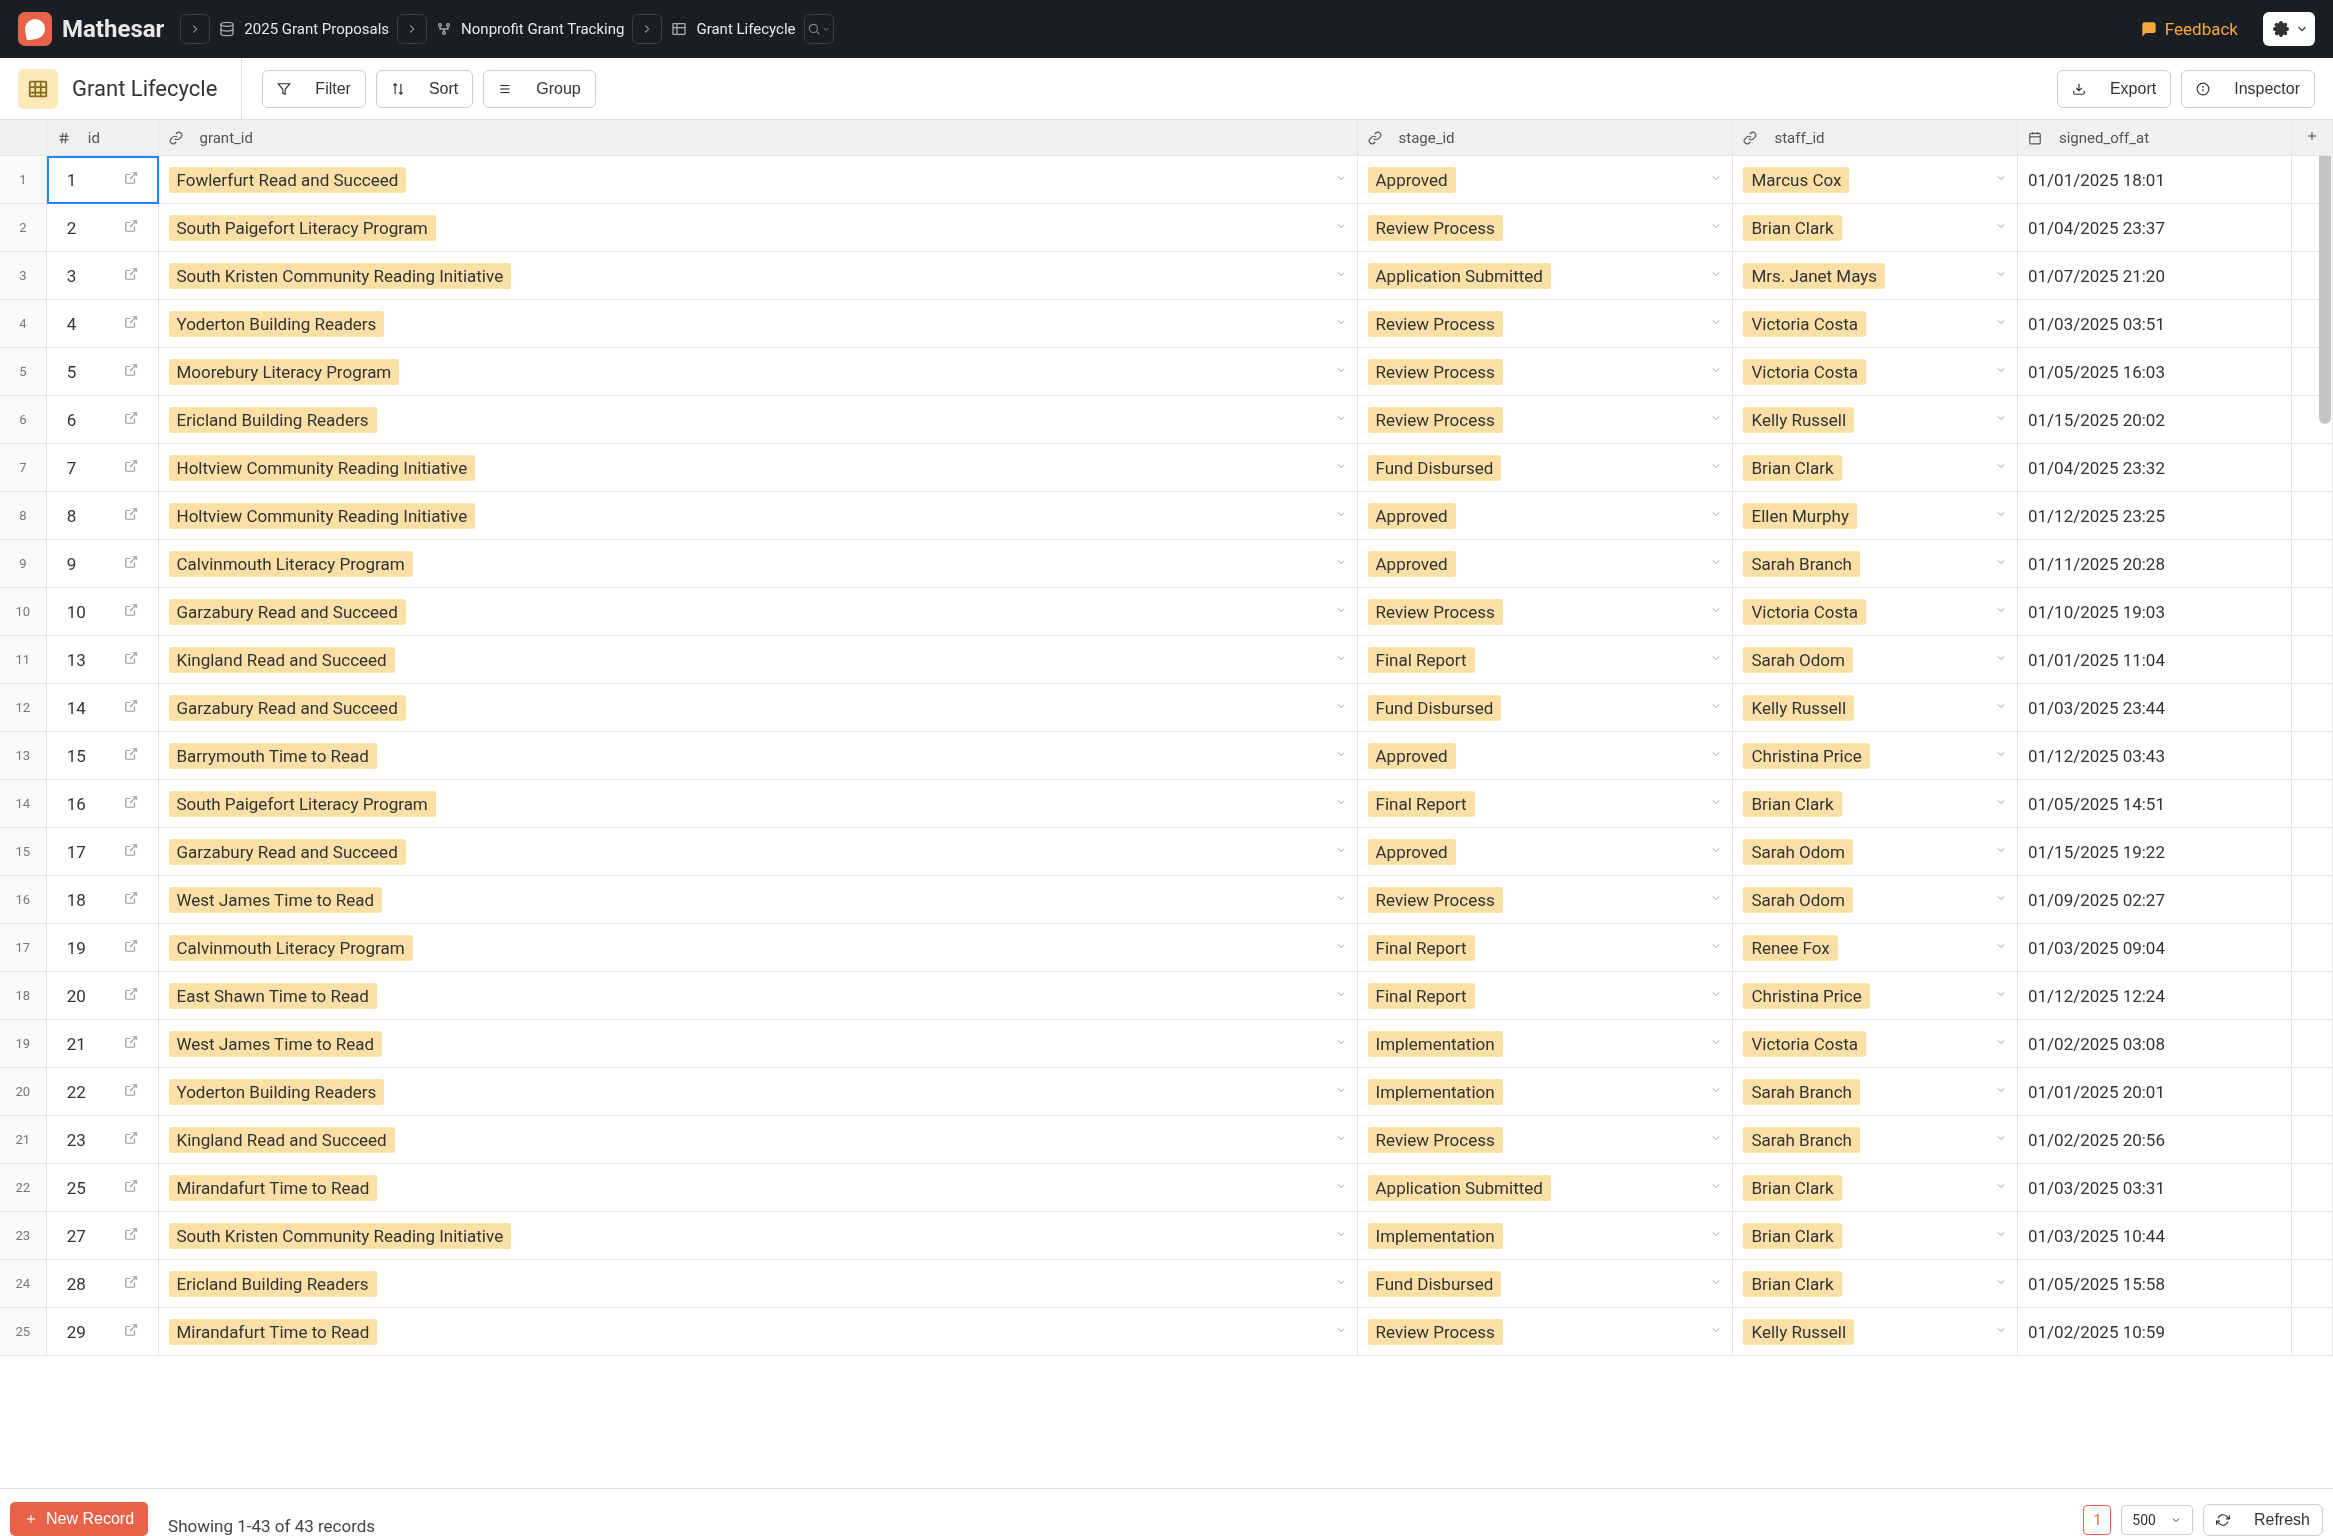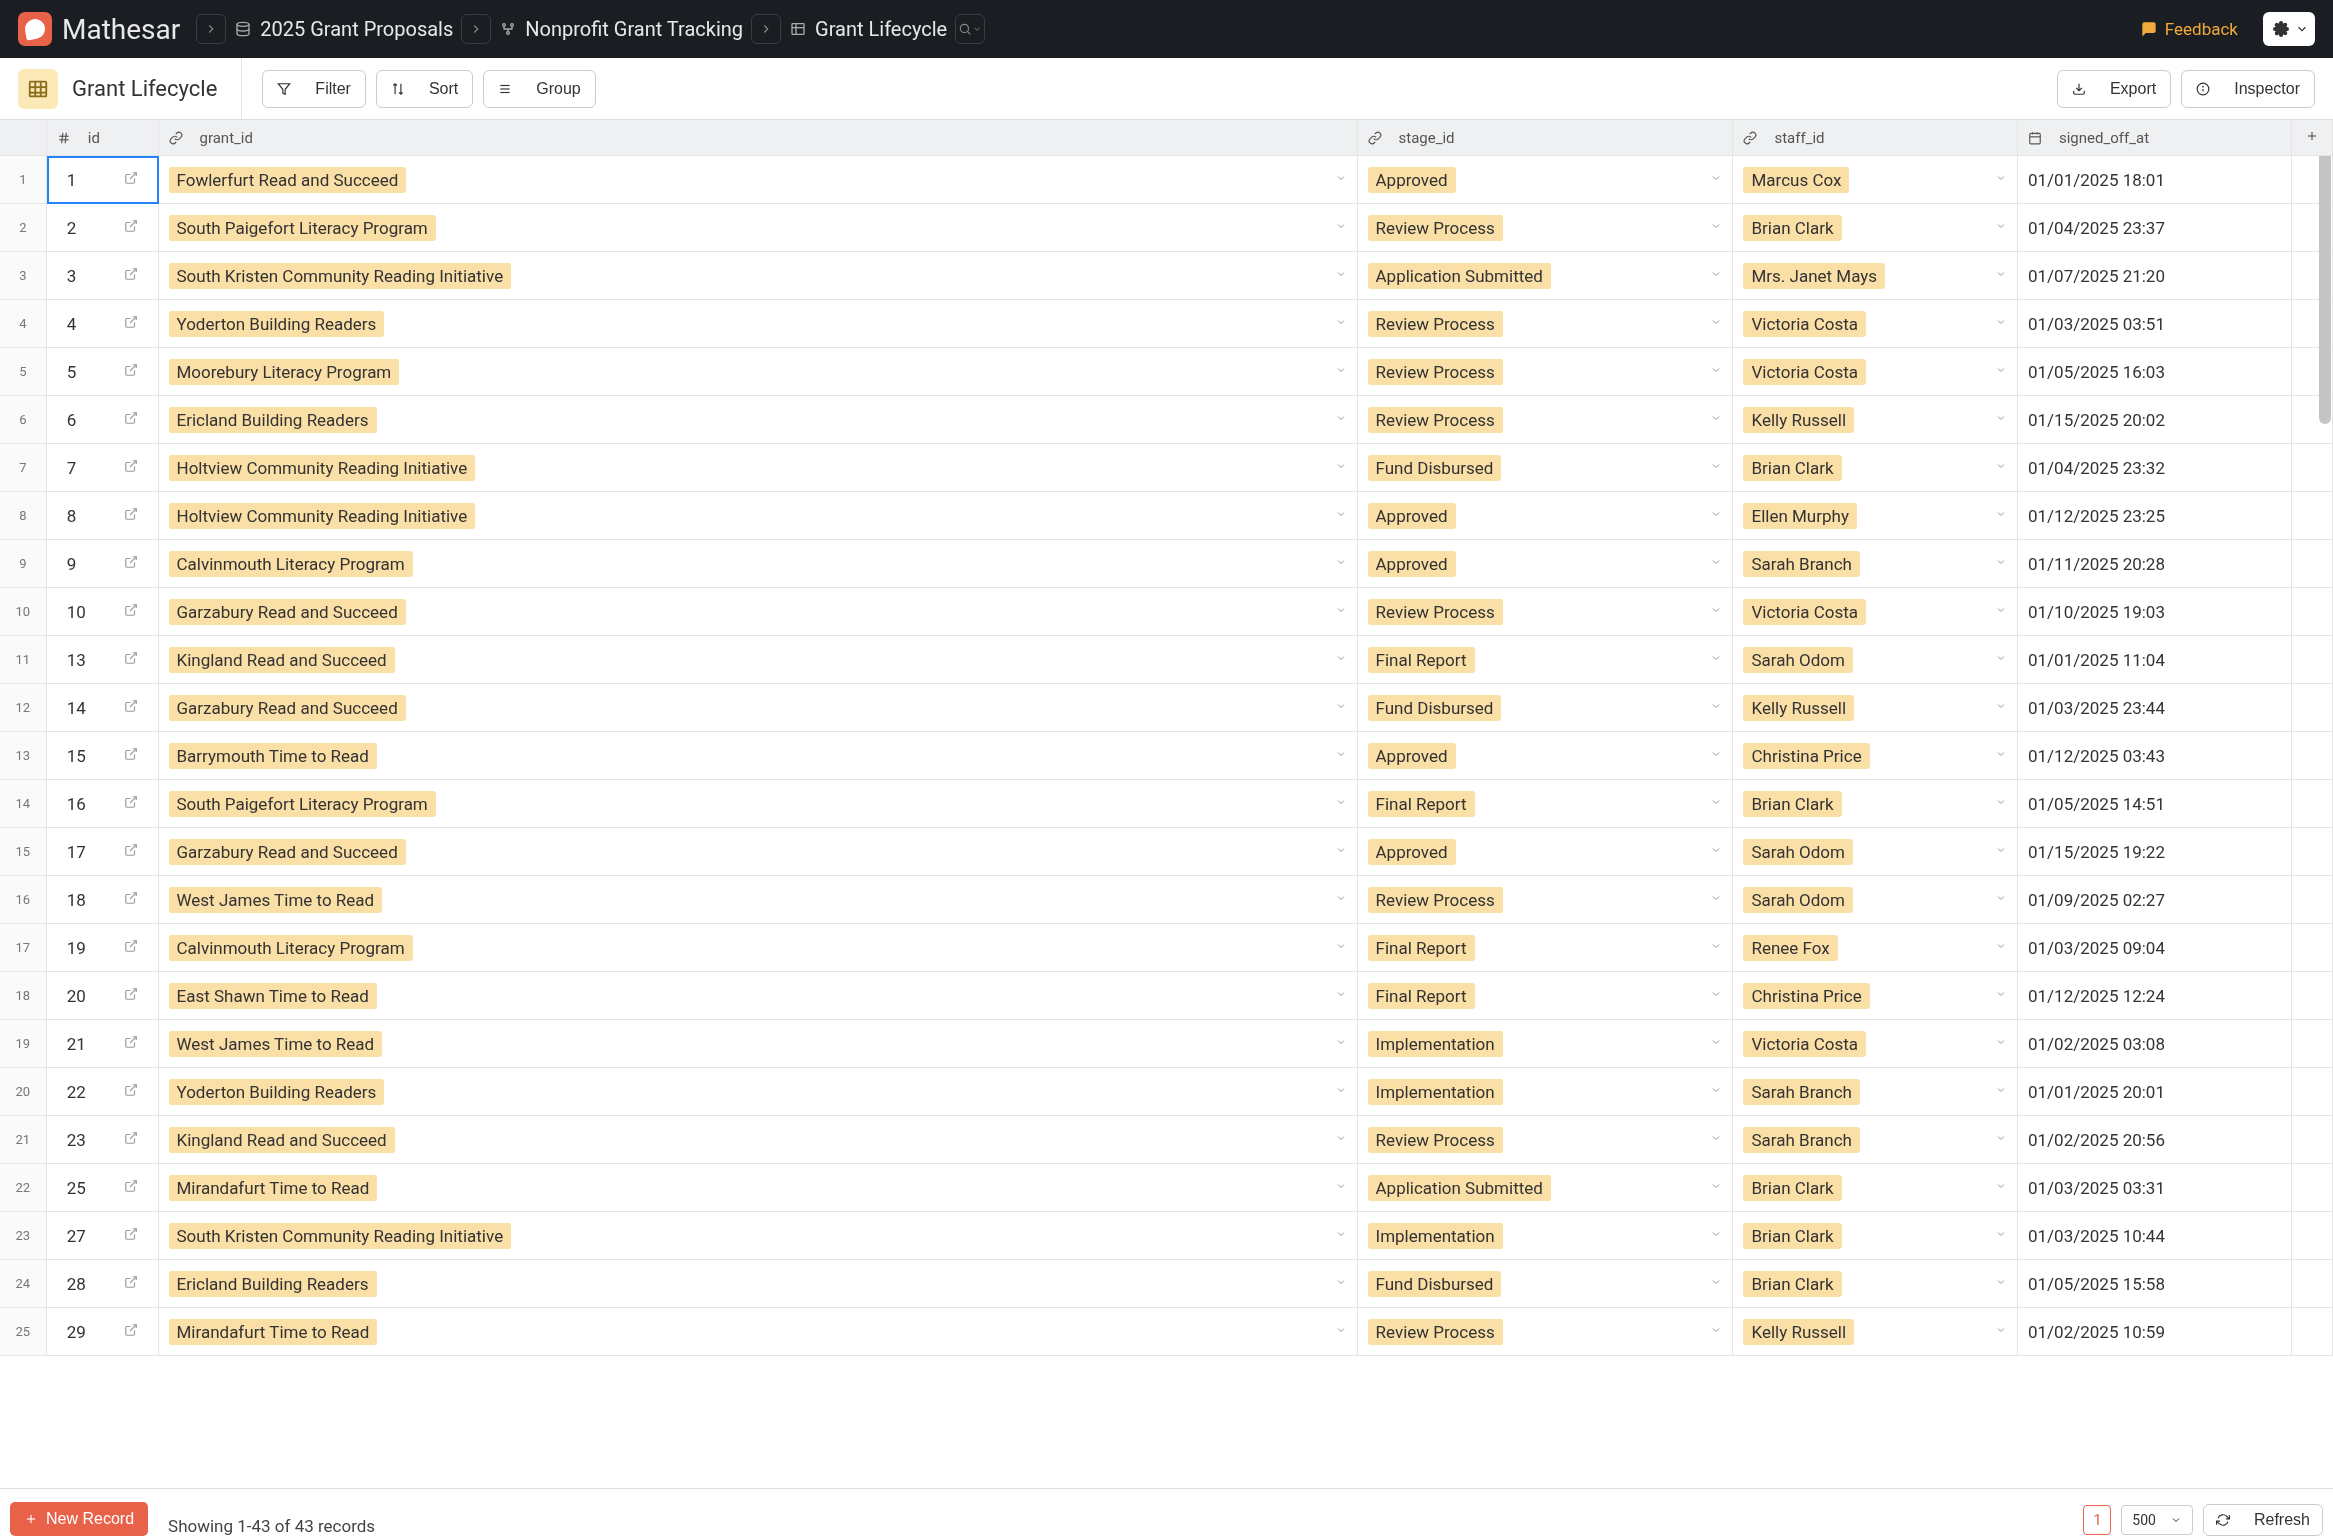--- a/index.html
+++ b/index.html
@@ -4,23 +4,23 @@
 <style>
 *{box-sizing:border-box;margin:0;padding:0}
 body{font-family:-apple-system,BlinkMacSystemFont,"Segoe UI",Roboto,sans-serif;font-size:14px;color:#333;background:#f5f5f5;width:2333px;height:1536px;overflow:hidden;transform-origin:top left}
 @media (max-width:2333px){body{transform:scale(1)}}
 
 
 .topbar{background:#1a1d21;height:58px;display:flex;align-items:center;padding:0 18px;color:#e8e8e8}
 .logo-wrap{display:flex;align-items:center;gap:10px;margin-right:8px}
 .logo-icon{width:34px;height:34px;background:#e8624a;border-radius:7px;position:relative;display:flex;align-items:center;justify-content:center}
 .logo-icon::before{content:"";width:20px;height:20px;background:#fff;border-radius:50% 50% 50% 10%;transform:rotate(-10deg)}
-.brand{font-size:28px;font-weight:400;color:#e8e8e8}
+.brand{font-size:24px;font-weight:700;color:#e8e8e8}
 .crumb-sep{width:30px;height:30px;border:1px solid #3a3d42;border-radius:6px;display:flex;align-items:center;justify-content:center;margin:0 8px;color:#888;cursor:pointer}
-.crumb{display:flex;align-items:center;gap:8px;font-size:20px;color:#e8e8e8;cursor:pointer}
+.crumb{display:flex;align-items:center;gap:8px;font-size:15px;color:#e8e8e8;cursor:pointer}
 .crumb-ic{width:18px;height:18px;display:flex;align-items:center;justify-content:center;color:#aaa}
 .topbar-right{margin-left:auto;display:flex;align-items:center;gap:25px}
 .feedback{color:#f2a93b;display:flex;align-items:center;gap:8px;font-size:17px;cursor:pointer}
 .gear-btn{background:#fff;border-radius:6px;height:34px;display:flex;align-items:center;padding:0 6px 0 10px;gap:6px;cursor:pointer}
 
 
 .subhead{background:#fff;height:62px;border-bottom:1px solid #ddd;display:flex;align-items:center;padding:0 18px}
 .page-title-wrap{display:flex;align-items:center;gap:14px;padding-right:24px;border-right:1px solid #e3e3e3;height:100%}
 .page-icon{width:40px;height:40px;background:#fce9b8;border-radius:6px;display:flex;align-items:center;justify-content:center;color:#333}
 .page-title{font-size:22px;font-weight:400}

